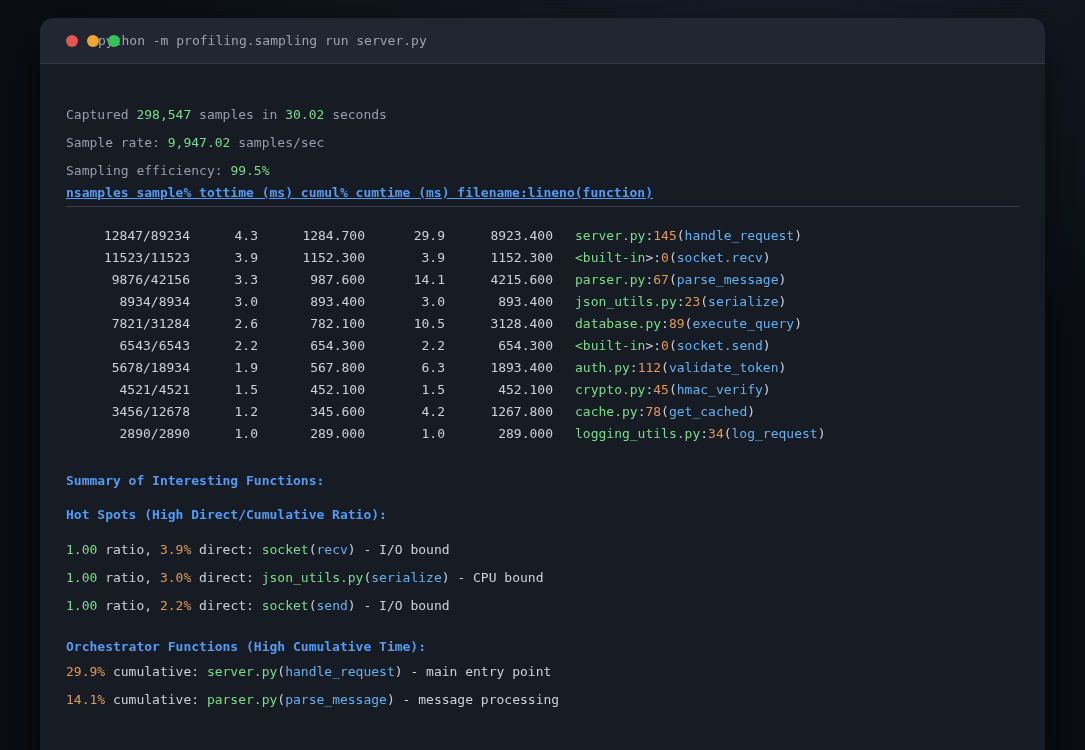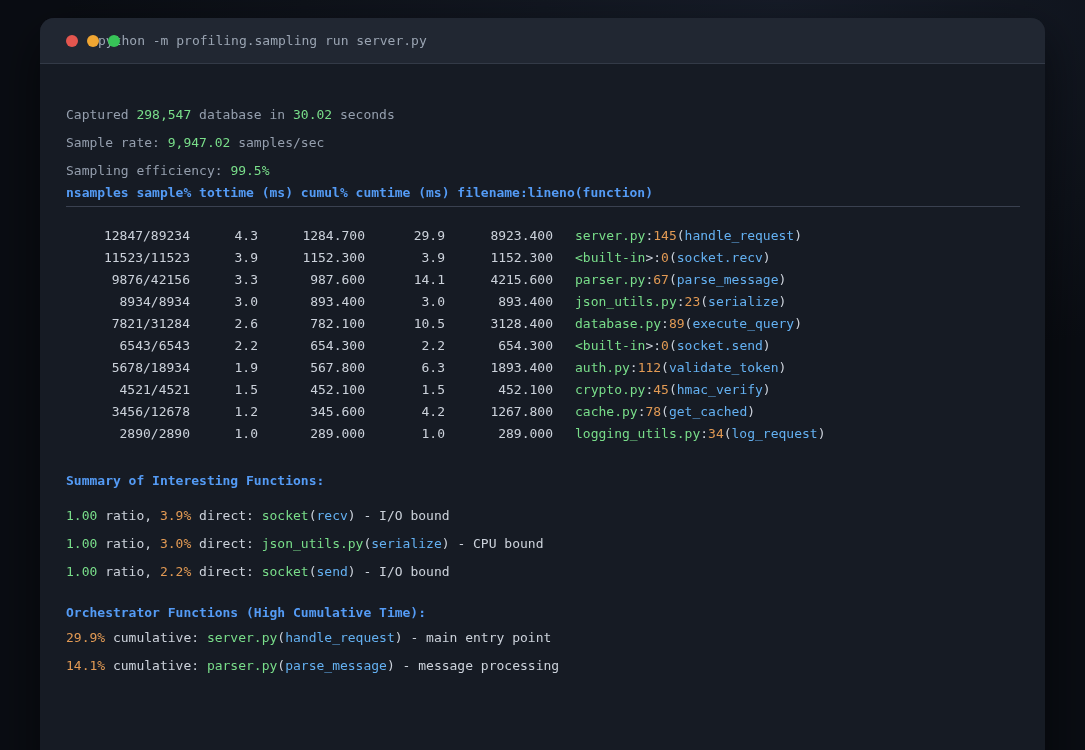--- a/index.html
+++ b/index.html
@@ -69,21 +69,21 @@
   .c-cmd    { color: var(--green); font-weight: 700; }
   .c-orange { color: var(--orange); }
   .c-blue   { color: var(--blue); }
 
   .hdr { color: var(--header-blue); font-weight: 700; }
 
   #captured-line   { margin-top: 16px; }
   #rate-line       { margin-top: 6px; }
   #efficiency-line { margin-top: 6px; }
   #stats-title     { margin-top: 20px; }
-  #stats-cols      { margin-top: 0; }
+  #stats-cols      { margin-top: 0; text-decoration: underline; }
   .stats-divider {
     margin-top: 2px;
     height: 1px;
     background: var(--divider);
   }
   #stats-table { margin-top: 18px; }
   .trow { height: 22px; white-space: pre; color: var(--fg); }
   .trow .col { display: inline-block; text-align: right; }
   .trow .col1 { width: 124px; }
   .trow .col2 { width: 68px; }
@@ -106,41 +106,42 @@
   <div class="titlebar">
     <div class="lights">
       <div class="light red"></div>
       <div class="light yellow"></div>
       <div class="light green"></div>
     </div>
     <div class="title">python -m profiling.sampling run server.py</div>
   </div>
 
   <div class="term-body">
-    <div class="line" id="captured-line"><span class="c-muted">Captured </span><span class="c-green">298,547</span><span class="c-muted"> database in </span><span class="c-green">30.02</span><span class="c-muted"> seconds</span></div>
+    <div class="line" id="captured-line"><span class="c-muted">Captured </span><span class="c-green">298,547</span><span class="c-muted"> samples in </span><span class="c-green">30.02</span><span class="c-muted"> seconds</span></div>
     <div class="line" id="rate-line"><span class="c-muted">Sample rate: </span><span class="c-green">9,947.02</span><span class="c-muted"> samples/sec</span></div>
     <div class="line" id="efficiency-line"><span class="c-muted">Sampling efficiency: </span><span class="c-green">99.5%</span></div>
 
     <div class="line hdr" id="stats-cols">nsamples sample% tottime (ms) cumul% cumtime (ms) filename:lineno(function)</div>
     <div class="stats-divider"></div>
 
     <div id="stats-table">
         <div class="trow"><span class="col col1">12847/89234</span><span class="col col2">4.3</span><span class="col col3">1284.700</span><span class="col col4">29.9</span><span class="col col5">8923.400</span><span class="file"><span class="c-green">server.py</span><span class="c-fg">:</span><span class="c-orange">145</span><span class="c-fg">(</span><span class="c-blue">handle_request</span><span class="c-fg">)</span></span></div>
         <div class="trow"><span class="col col1">11523/11523</span><span class="col col2">3.9</span><span class="col col3">1152.300</span><span class="col col4">3.9</span><span class="col col5">1152.300</span><span class="file"><span class="c-green">&lt;built-in</span><span class="c-fg">&gt;</span><span class="c-fg">:</span><span class="c-orange">0</span><span class="c-fg">(</span><span class="c-blue">socket.recv</span><span class="c-fg">)</span></span></div>
         <div class="trow"><span class="col col1">9876/42156</span><span class="col col2">3.3</span><span class="col col3">987.600</span><span class="col col4">14.1</span><span class="col col5">4215.600</span><span class="file"><span class="c-green">parser.py</span><span class="c-fg">:</span><span class="c-orange">67</span><span class="c-fg">(</span><span class="c-blue">parse_message</span><span class="c-fg">)</span></span></div>
         <div class="trow"><span class="col col1">8934/8934</span><span class="col col2">3.0</span><span class="col col3">893.400</span><span class="col col4">3.0</span><span class="col col5">893.400</span><span class="file"><span class="c-green">json_utils.py</span><span class="c-fg">:</span><span class="c-orange">23</span><span class="c-fg">(</span><span class="c-blue">serialize</span><span class="c-fg">)</span></span></div>
         <div class="trow"><span class="col col1">7821/31284</span><span class="col col2">2.6</span><span class="col col3">782.100</span><span class="col col4">10.5</span><span class="col col5">3128.400</span><span class="file"><span class="c-green">database.py</span><span class="c-fg">:</span><span class="c-orange">89</span><span class="c-fg">(</span><span class="c-blue">execute_query</span><span class="c-fg">)</span></span></div>
         <div class="trow"><span class="col col1">6543/6543</span><span class="col col2">2.2</span><span class="col col3">654.300</span><span class="col col4">2.2</span><span class="col col5">654.300</span><span class="file"><span class="c-green">&lt;built-in</span><span class="c-fg">&gt;</span><span class="c-fg">:</span><span class="c-orange">0</span><span class="c-fg">(</span><span class="c-blue">socket.send</span><span class="c-fg">)</span></span></div>
         <div class="trow"><span class="col col1">5678/18934</span><span class="col col2">1.9</span><span class="col col3">567.800</span><span class="col col4">6.3</span><span class="col col5">1893.400</span><span class="file"><span class="c-green">auth.py</span><span class="c-fg">:</span><span class="c-orange">112</span><span class="c-fg">(</span><span class="c-blue">validate_token</span><span class="c-fg">)</span></span></div>
         <div class="trow"><span class="col col1">4521/4521</span><span class="col col2">1.5</span><span class="col col3">452.100</span><span class="col col4">1.5</span><span class="col col5">452.100</span><span class="file"><span class="c-green">crypto.py</span><span class="c-fg">:</span><span class="c-orange">45</span><span class="c-fg">(</span><span class="c-blue">hmac_verify</span><span class="c-fg">)</span></span></div>
         <div class="trow"><span class="col col1">3456/12678</span><span class="col col2">1.2</span><span class="col col3">345.600</span><span class="col col4">4.2</span><span class="col col5">1267.800</span><span class="file"><span class="c-green">cache.py</span><span class="c-fg">:</span><span class="c-orange">78</span><span class="c-fg">(</span><span class="c-blue">get_cached</span><span class="c-fg">)</span></span></div>
         <div class="trow"><span class="col col1">2890/2890</span><span class="col col2">1.0</span><span class="col col3">289.000</span><span class="col col4">1.0</span><span class="col col5">289.000</span><span class="file"><span class="c-green">logging_utils.py</span><span class="c-fg">:</span><span class="c-orange">34</span><span class="c-fg">(</span><span class="c-blue">log_request</span><span class="c-fg">)</span></span></div>
       </div>
 
     <div class="line hdr" id="summary-title">Summary of Interesting Functions:</div>
+    <div class="line hdr" id="hotspots-title">Hot Spots (High Direct/Cumulative Ratio):</div>
     <div id="hotspot-lines">
         <div class="spot-line"><span class="c-green">1.00</span><span class="c-fg"> ratio, </span><span class="c-orange">3.9%</span><span class="c-fg"> direct: </span><span class="c-green">socket</span><span class="c-fg">(</span><span class="c-blue">recv</span><span class="c-fg">)</span><span class="c-fg"> - I/O bound</span></div>
         <div class="spot-line"><span class="c-green">1.00</span><span class="c-fg"> ratio, </span><span class="c-orange">3.0%</span><span class="c-fg"> direct: </span><span class="c-green">json_utils.py</span><span class="c-fg">(</span><span class="c-blue">serialize</span><span class="c-fg">)</span><span class="c-fg"> - CPU bound</span></div>
         <div class="spot-line"><span class="c-green">1.00</span><span class="c-fg"> ratio, </span><span class="c-orange">2.2%</span><span class="c-fg"> direct: </span><span class="c-green">socket</span><span class="c-fg">(</span><span class="c-blue">send</span><span class="c-fg">)</span><span class="c-fg"> - I/O bound</span></div>
       </div>
 
     <div class="line hdr" id="orch-title">Orchestrator Functions (High Cumulative Time):</div>
     <div id="orch-lines">
         <div class="spot-line"><span class="c-orange">29.9%</span><span class="c-fg"> cumulative: </span><span class="c-green">server.py</span><span class="c-fg">(</span><span class="c-blue">handle_request</span><span class="c-fg">)</span><span class="c-fg"> - main entry point</span></div>
         <div class="spot-line"><span class="c-orange">14.1%</span><span class="c-fg"> cumulative: </span><span class="c-green">parser.py</span><span class="c-fg">(</span><span class="c-blue">parse_message</span><span class="c-fg">)</span><span class="c-fg"> - message processing</span></div>

